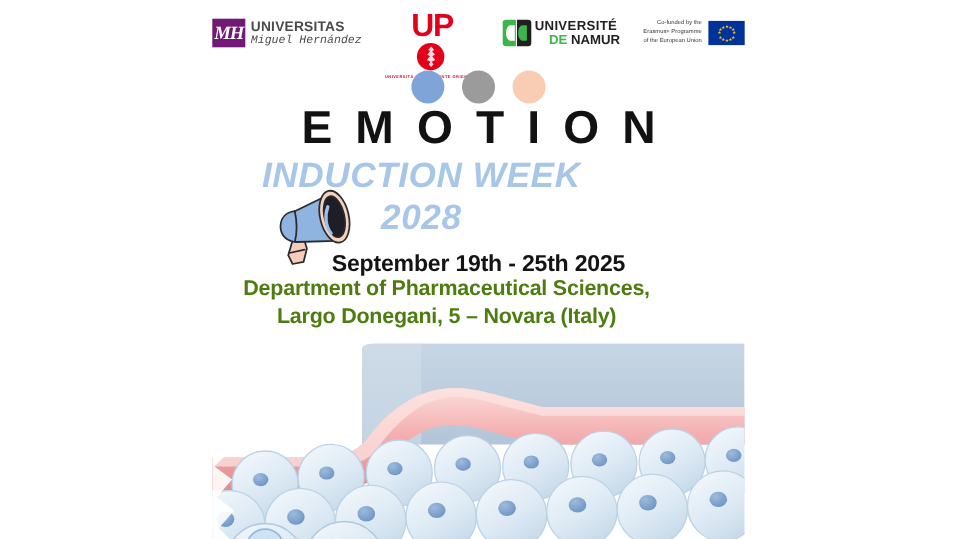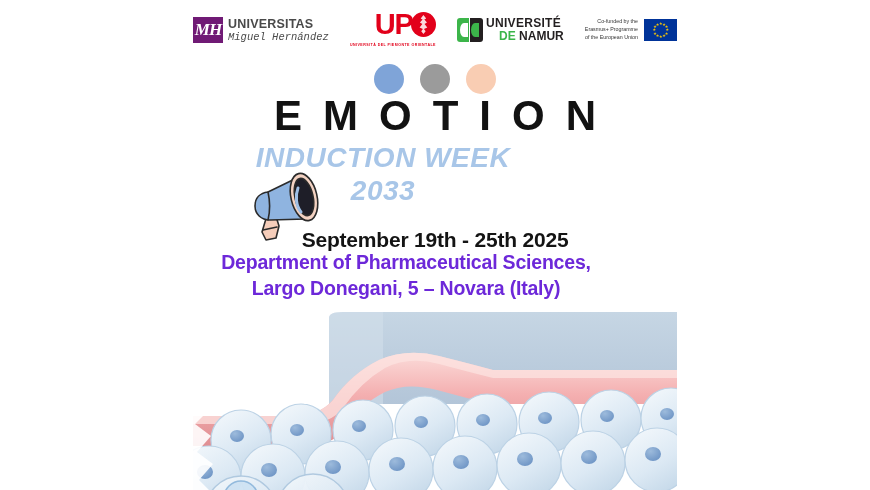--- a/index.html
+++ b/index.html
@@ -30,21 +30,21 @@
     font-size:12.5px; font-weight:bold; color:#4a4a4a; letter-spacing:.2px;
     display:block;
   }
   .umh-t2{
     font-family:Liberation Mono, monospace; font-style:italic;
     font-size:10.5px; color:#4a4a4a; display:block; margin-top:1px;
   }
 
   
   .logo-upo{ position:relative; width:86px; padding-top:2px; }
-  .upo-row{ display:flex; align-items:center; justify-content:flex-end; }
+  .upo-row{ display:flex; align-items:center; justify-content:center;flex-direction:column; }
   .upo-word{
     font-size:29px; font-weight:bold; color:#E2001A;
     letter-spacing:-1px; line-height:1;
     font-family:"Liberation Sans", sans-serif;
   }
   .upo-globe{
     width:25px; height:25px; border-radius:50%; background:#E2001A;
     margin-left:-2px; position:relative; overflow:hidden;
   }
   .upo-globe::after{
@@ -108,35 +108,35 @@
   .dot{ width:30px; height:30px; border-radius:50%; }
 
   
   .emotion{
     position:absolute; top:95px; left:0; width:870px; text-align:center;
     font-size:42px; font-weight:700; color:#121212; letter-spacing:21px;
     text-indent:21px; line-height:1;
   }
   .induction{
     position:absolute; top:141px; left:0; width:766px; text-align:center;
-    font-size:28px; font-weight:bold; font-style:italic;
+    font-size:32px; font-weight:bold; font-style:italic;
     color:#A8C6E8; line-height:1.18; letter-spacing:.5px;
   }
 
   
   .megaphone{ position:absolute; left:246px; top:166px; width:80px; height:82px; }
 
   
   .date-line{
     position:absolute; top:212px; left:0; width:870px; text-align:center;
     font-size:21px; font-weight:bold; color:#141414; letter-spacing:-.2px;margin-top:16px;
   }
   .address{
     position:absolute; top:250px; left:0; width:812px; text-align:center;
-    font-size:19.5px; font-weight:bold; color:#6d28d9;
+    font-size:19.5px; font-weight:bold; color:#4d7c0f;
     line-height:1.33; letter-spacing:-.2px;
   }
 
   
   .hero{
     position:absolute; left:193px; top:312px; width:484px; height:178px;
     overflow:hidden; background:#ffffff;
   }
   .hero svg{ display:block; width:484px; height:178px; }
 </style>
@@ -198,21 +198,21 @@
 <div class="dots">
   <span class="dot" style="background: rgb(127, 164, 216);"></span>
   <span class="dot" style="background: rgb(155, 155, 155);"></span>
   <span class="dot" style="background: rgb(249, 205, 179);"></span>
 </div>
 
 <div class="emotion">EMOTION</div>
 
 <div class="induction">
   <div>INDUCTION WEEK</div>
-  <div>2033</div>
+  <div>2028</div>
 </div>
 
 <div class="megaphone">
   <svg viewBox="0 0 80 82" xmlns="http://www.w3.org/2000/svg">
     <g stroke="#2B2B2B" stroke-width="1.6" stroke-linejoin="round" stroke-linecap="round">
 
       <path d="M22 46 L16 66 L20 74 L30 72 L33 60 L28 44 Z" fill="#F5CDBA"></path>
       <path d="M17 64 L31 61" fill="none"></path>
 
       <path d="M9 40 C9 32 14 27 22 26 L57 9 C62 22 64 38 60 53 L24 54 C15 54 9 48 9 40 Z" fill="#8FB4E0"></path>

